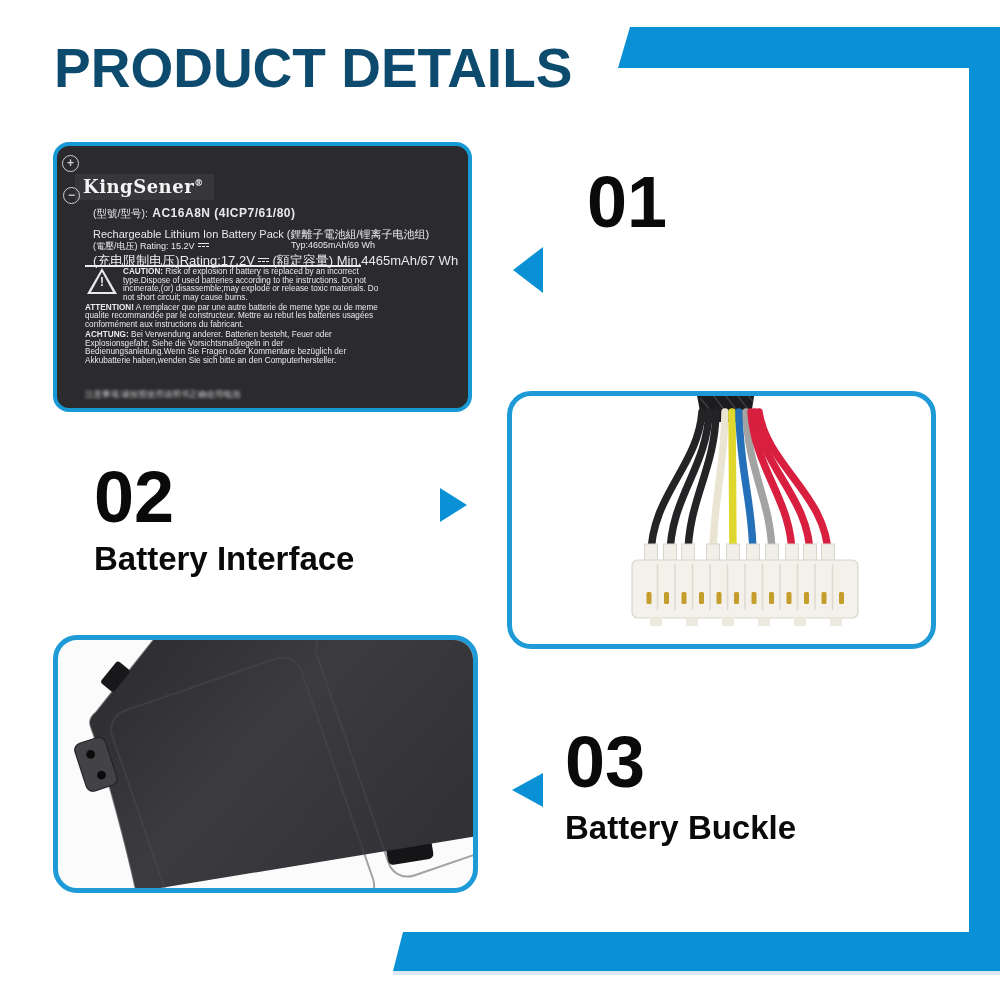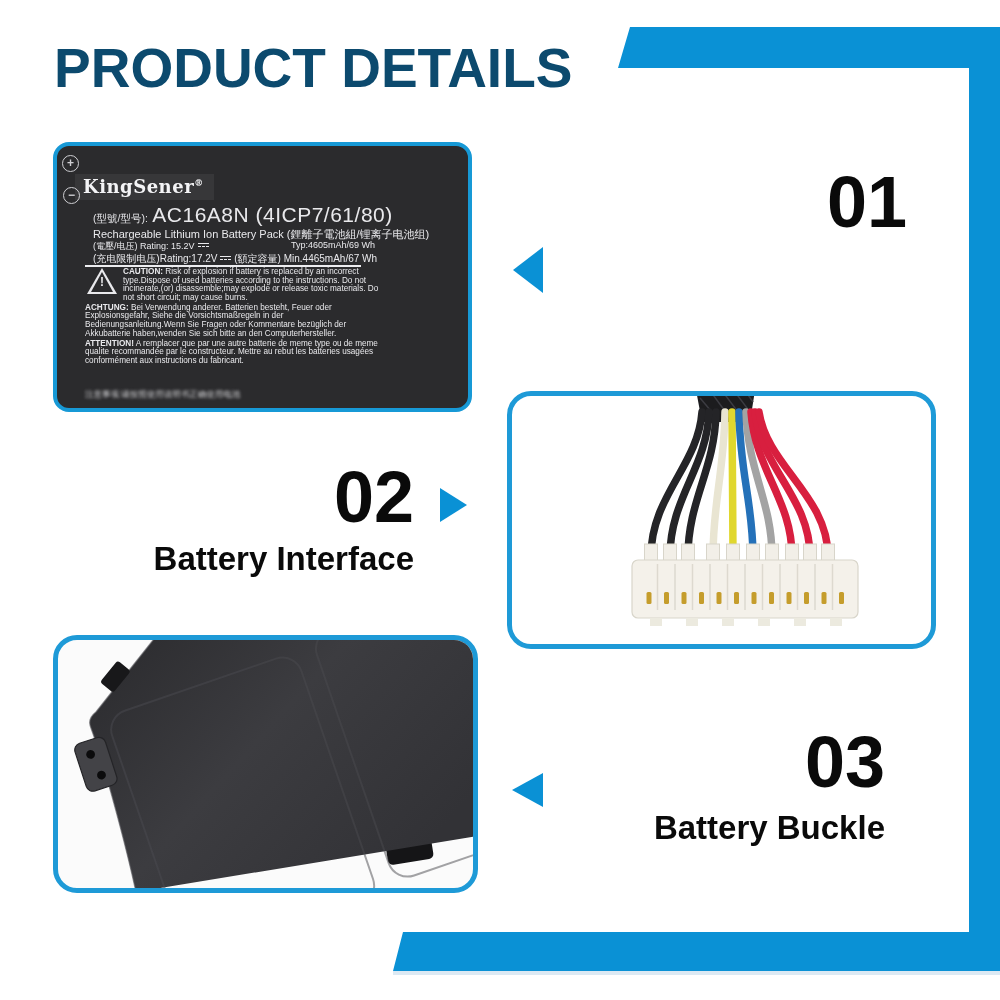--- a/index.html
+++ b/index.html
@@ -8,21 +8,21 @@
     background:#ffffff;font-family:"Liberation Sans",sans-serif;
   }
   
   .decor{position:absolute;left:0;top:0;z-index:0;}
   
   .page-title{
     position:absolute;left:54px;top:36px;z-index:2;
     font-size:55px;font-weight:bold;color:#0c4a6e;letter-spacing:0px;white-space:nowrap;
   }
   
-  .section{position:absolute;width:320px;text-align:right;z-index:2;color:#0a0a0a;}
+  .section{position:absolute;width:320px;text-align:left;z-index:2;color:#0a0a0a;}
   .section .num{font-size:72px;font-weight:bold;line-height:1;margin:0;}
   .section .sub{font-size:33px;font-weight:bold;margin-top:7px;white-space:nowrap;}
   .sec-1{left:587px;top:166px;}
   .sec-2{left:94px;top:461px;}
   .sec-3{left:565px;top:726px;}
   .sec-3 .sub{margin-top:11px;}
   
   .arrow{position:absolute;width:0;height:0;z-index:2;}
   .arrow-left-1{left:513px;top:247px;border-top:23px solid transparent;border-bottom:23px solid transparent;border-right:30px solid #0a91d5;}
   .arrow-right-2{left:440px;top:488px;border-top:17px solid transparent;border-bottom:17px solid transparent;border-left:27px solid #0a91d5;}
@@ -41,24 +41,24 @@
   .pol-plus{left:5px;top:9px;}
   .pol-minus{left:6px;top:41px;}
   .brand-logo{
     position:absolute;left:18px;top:28px;
     font-family:"DejaVu Serif",serif;font-weight:bold;font-size:18px;letter-spacing:0.5px;
     color:#f4f4f6;background:rgba(255,255,255,0.06);padding:2px 10px 3px 8px;
   }
   .brand-logo sup{font-size:9px;}
   .model-line{position:absolute;left:36px;top:57px;white-space:nowrap;}
   .model-prefix{font-size:10.5px;color:#e3e3e6;}
-  .model-value{font-size:21px;font-weight:normal;letter-spacing:0.5px;}
+  .model-value{font-size:12px;font-weight:bold;letter-spacing:0.5px;}
   .pack-line{position:absolute;left:36px;top:81px;font-size:11px;white-space:nowrap;}
   .volt-line{position:absolute;left:36px;top:94px;font-size:9px;white-space:nowrap;width:330px;}
-  .charge-line{position:absolute;left:36px;top:106px;font-size:10px;white-space:nowrap;}
+  .charge-line{position:absolute;left:36px;top:106px;font-size:13px;white-space:nowrap;}
   .typ-val{position:absolute;left:198px;top:0;}
   .dc{display:inline-block;width:11px;vertical-align:middle;margin:0 0 3px 3px;border-top:1.6px solid #e9e9ec;}
   .dc::after{content:"";display:block;margin-top:2.5px;border-top:1.6px dashed #e9e9ec;}
   .rule{position:absolute;left:28px;top:119px;width:276px;border-top:2px solid #ededf0;}
   .paras{position:absolute;left:28px;top:122px;width:298px;font-size:8.2px;line-height:1.06;}
   .paras p{margin:0 0 1px 0;}
   .lead{font-weight:bold;}
   .warn{float:left;width:30px;height:26px;position:relative;margin:0 6px 1px 2px;}
   .warn .t1{position:absolute;left:0;top:0;border-left:15px solid transparent;border-right:15px solid transparent;border-bottom:26px solid #e9e9ec;width:0;height:0;}
   .warn .t2{position:absolute;left:3.5px;top:4px;border-left:11.5px solid transparent;border-right:11.5px solid transparent;border-bottom:20px solid #2b2b2d;width:0;height:0;}
@@ -98,26 +98,26 @@
       <p>
         <span class="warn">
             <span class="t1"></span>
             <span class="t2"></span>
             <span class="bang">!</span>
           </span>
         <span class="lead">CAUTION:</span>
         <span>Risk of explosion if battery is replaced by an incorrect type.Dispose of used batteries according to the instructions. Do not incinerate,(or) disassemble;may explode or release toxic materials. Do not short circuit; may cause burns.</span>
       </p>
       <p>
+        <span class="lead">ATTENTION!</span>
+        <span>A remplacer que par une autre batterie de meme type ou de meme qualite recommandée par le constructeur. Mettre au rebut les batteries usagées conformément aux instructions du fabricant.</span>
+      </p>
+      <p>
         <span class="lead">ACHTUNG:</span>
         <span>Bei Verwendung anderer. Batterien besteht, Feuer oder Explosionsgefahr, Siehe die Vorsichtsmaßregeln in der Bedienungsanleitung.Wenn Sie Fragen oder Kommentare bezüglich der Akkubatterie haben,wenden Sie sich bitte an den Computerhersteller.</span>
-      </p>
-      <p>
-        <span class="lead">ATTENTION!</span>
-        <span>A remplacer que par une autre batterie de meme type ou de meme qualite recommandée par le constructeur. Mettre au rebut les batteries usagées conformément aux instructions du fabricant.</span>
       </p>
     </div>
     <div class="blur-line">注意事项:请按照使用说明书正确使用电池</div>
   </div>
 </div>
 
 <div class="photo-box box-connector">
   <svg width="419" height="248" viewBox="0 0 419 248">
 
     <g>

